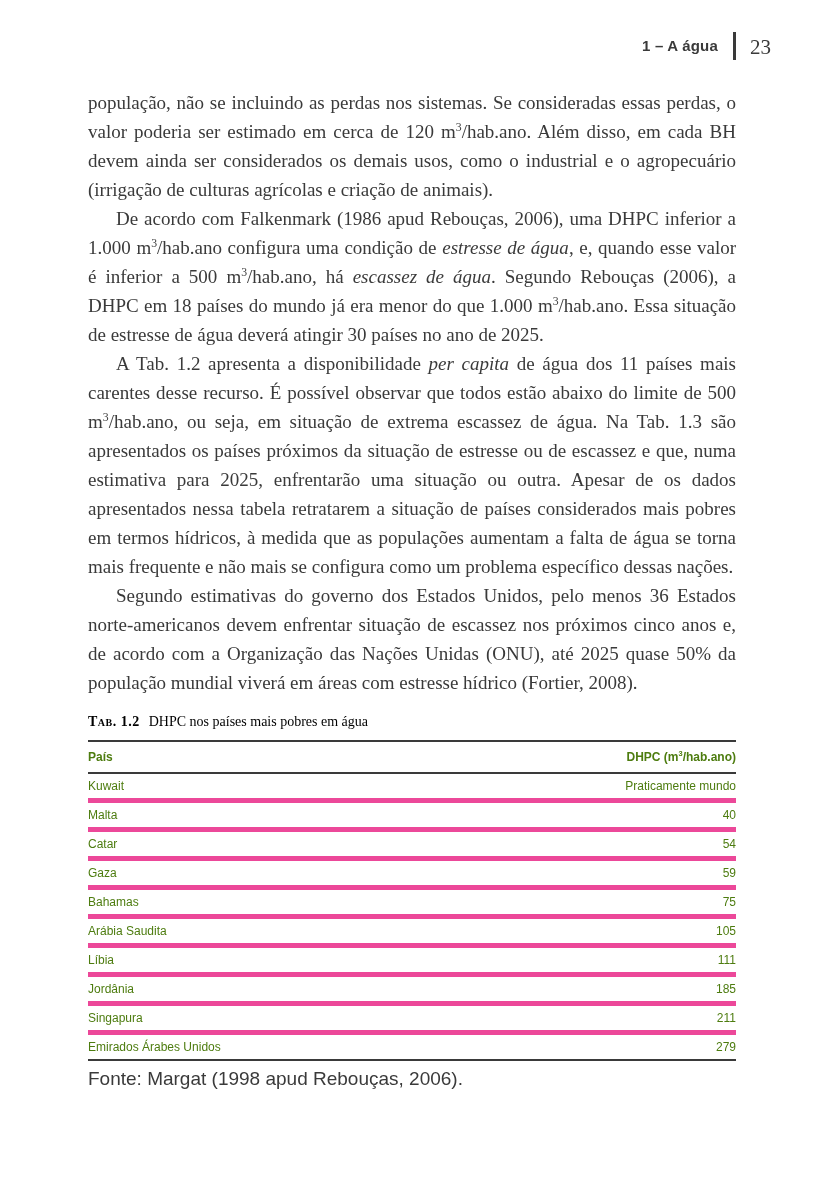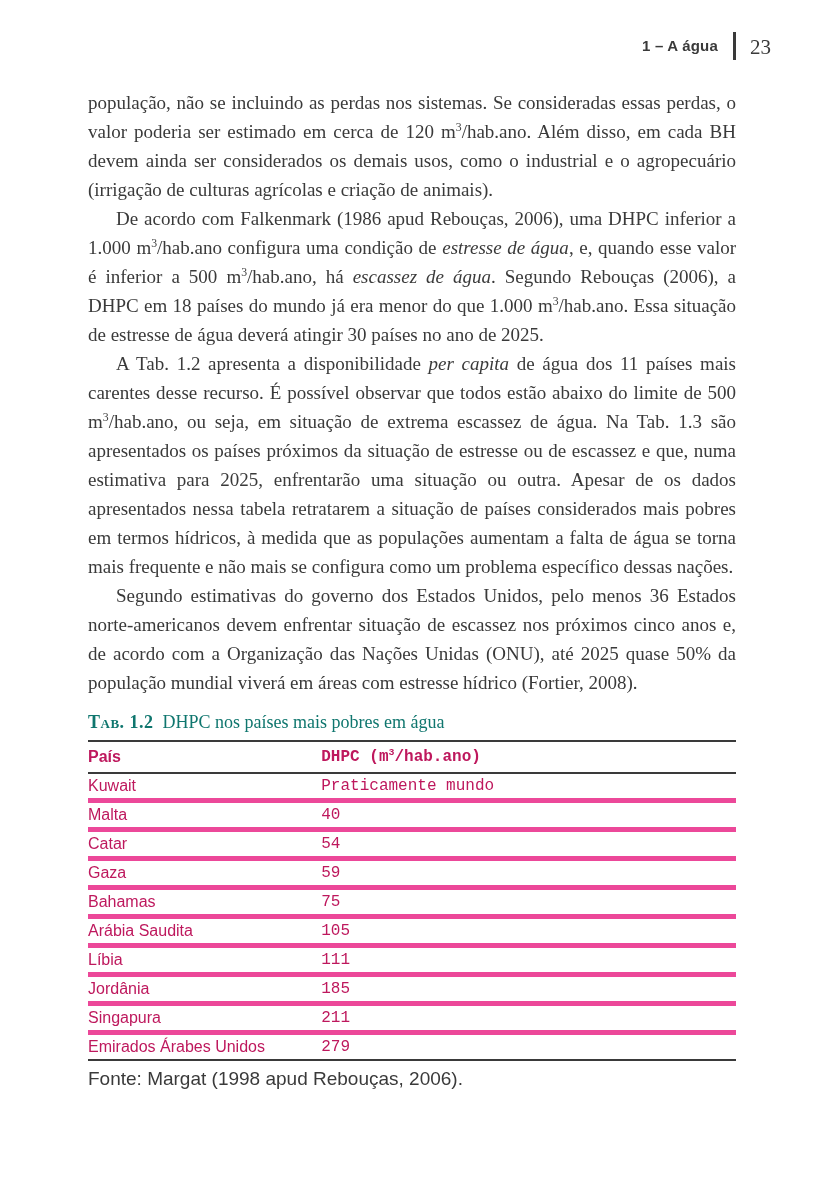--- a/index.html
+++ b/index.html
@@ -69,57 +69,57 @@
     line-height: 0;
     vertical-align: super;
   }
 
   
   .table-block {
     margin-top: 14px;
   }
   .tbl-caption {
     font-family: "Liberation Serif", "DejaVu Serif", serif;
-    font-size: 18px;
+    font-size: 14px;
     line-height: 22px;
-    color: #0f766e;
+    color: #000000;
     margin-bottom: 7px;
   }
   .tbl-caption .cap-label {
     font-variant: small-caps;
     font-weight: 700;
     letter-spacing: 0.5px;
   }
   .tbl-caption .cap-text {
     margin-left: 9px;
   }
   table.tbl {
     width: 100%;
     border-collapse: collapse;
     table-layout: fixed;
     font-family: "Liberation Sans", sans-serif;
-    font-size: 16px;
-    color: #be185d;
+    font-size: 12px;
+    color: #4d7c0f;
     border-top: 2.5px solid #3a3a3a;
     border-bottom: 2.5px solid #3a3a3a;
   }
   table.tbl th {
     font-weight: 700;
     height: 30px;
     border-bottom: 2px solid #3a3a3a;
     padding: 0;
   }
   table.tbl td {
     height: 24px;
     padding: 0;
     border-top: 5px solid #ec4899;
   }
   table.tbl tbody tr:first-child td { border-top: none; }
   .col-pais  { width: 36%; text-align: left; }
-  .col-dhpc  { width: 64%; text-align: left; font-family: Liberation Mono, monospace; }
+  .col-dhpc  { width: 64%; text-align: right; }
   .tbl-source {
     margin-top: 7px;
     font-family: "Liberation Sans", sans-serif;
     font-size: 19px;
     color: #3a3a3a;
   }
 </style>
 </head>
 <body>
 

